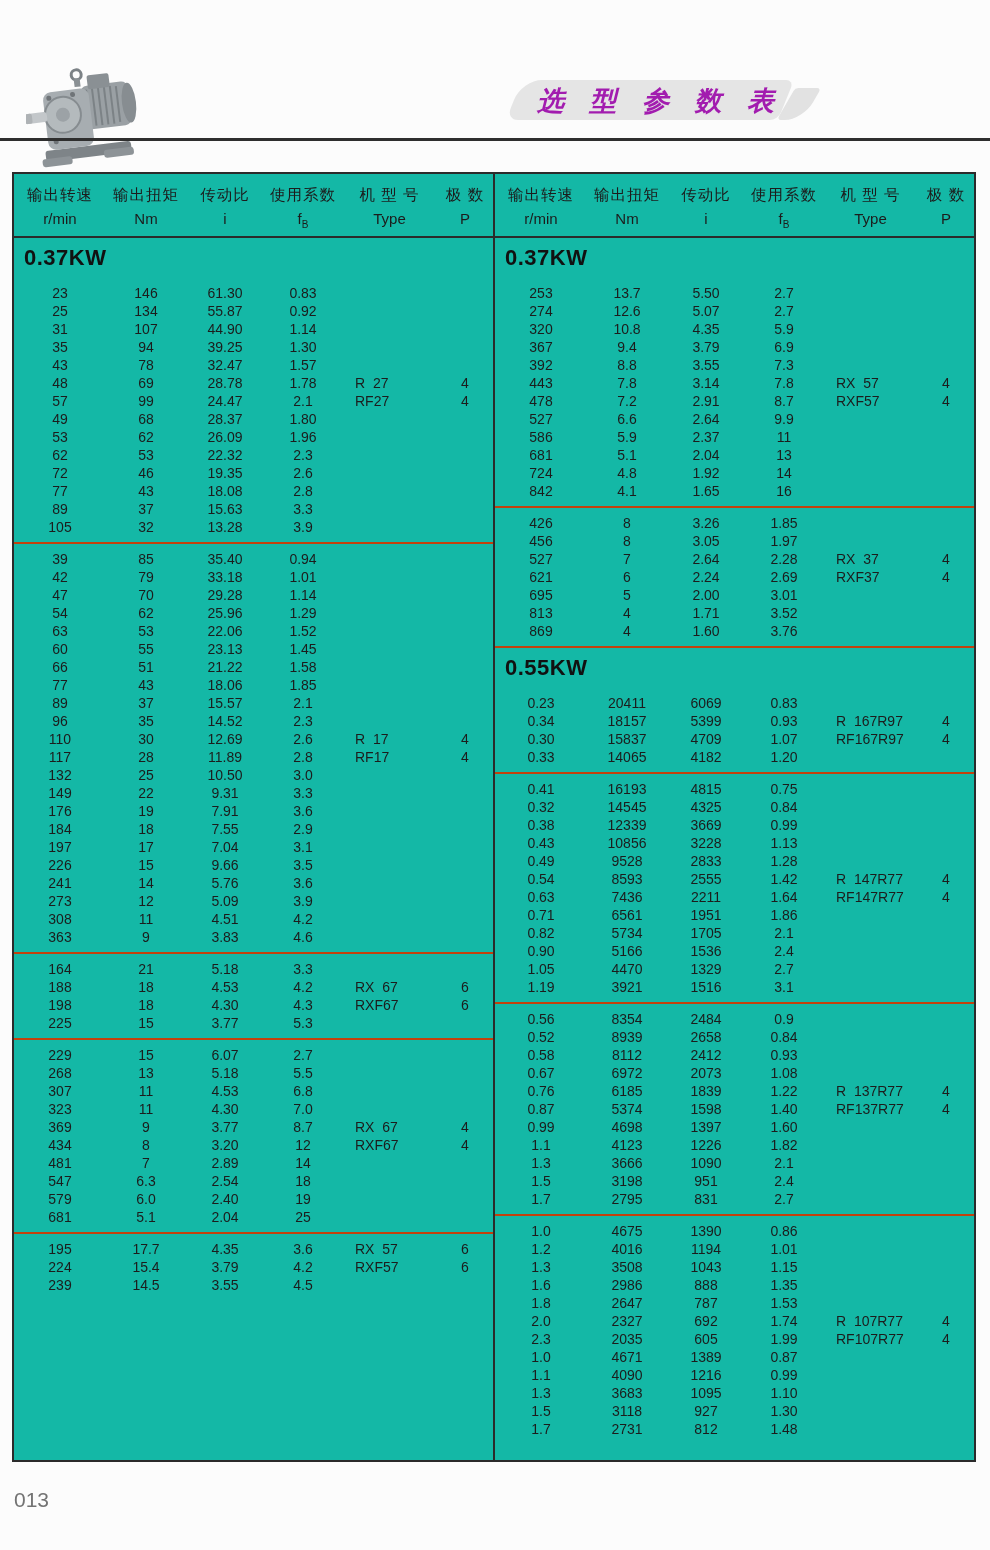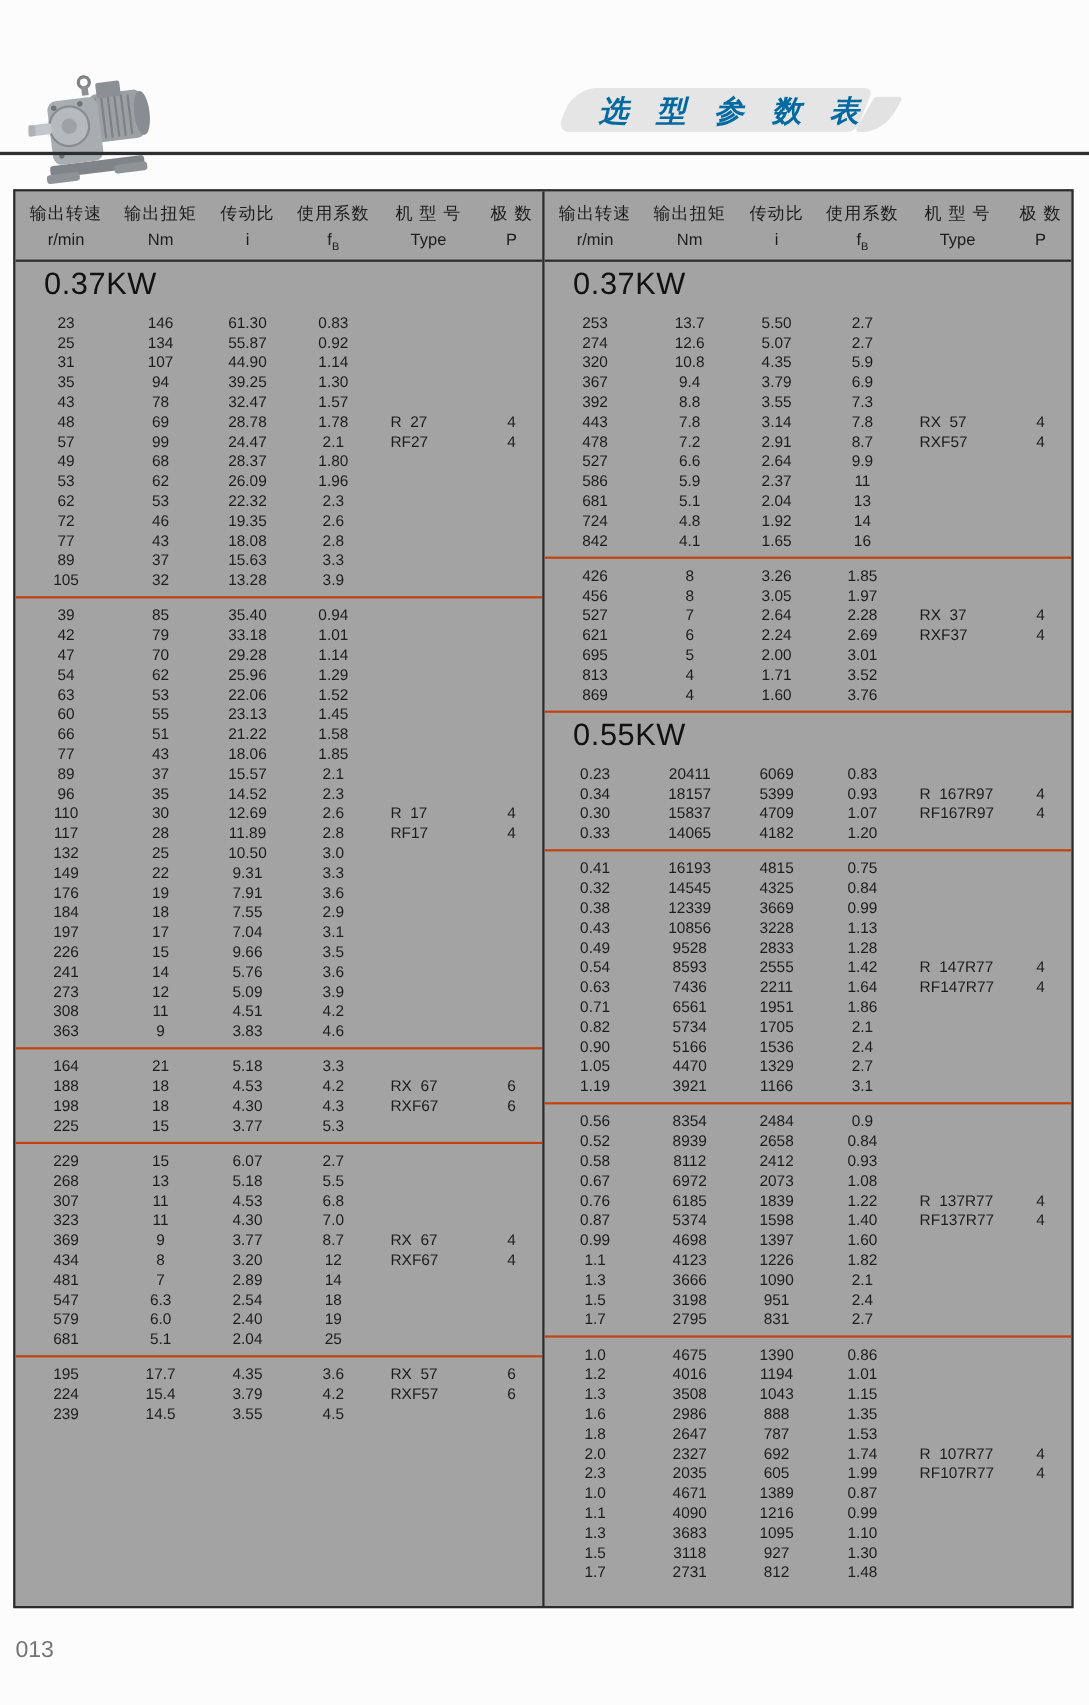--- a/index.html
+++ b/index.html
@@ -17,46 +17,46 @@
     position:absolute;left:14px;top:4px;width:272px;height:40px;
     background:#e5e5e5;border-radius:20px 8px 8px 12px;
     transform:skewX(-22deg);
   }
   .band-tail{
     position:absolute;left:286px;top:12px;width:26px;height:32px;
     background:#e2e2e2;border-radius:3px 4px 18px 4px;
     transform:skewX(-30deg);
   }
   .band-text{
-    position:absolute;left:30px;top:7px;width:260px;text-align:right;
-    font-size:27px;font-weight:bold;font-style:italic;color:#0369a1;
+    position:absolute;left:30px;top:7px;width:260px;text-align:center;
+    font-size:27px;font-weight:bold;font-style:italic;color:#a21caf;
     letter-spacing:9px;white-space:nowrap;
   }
   .top-rule{position:absolute;left:0;top:138px;width:990px;height:3px;background:#2e2e2e;}
   .page-num{position:absolute;left:14px;top:1488px;font-size:21px;color:#737373;}
 
   
   .frame{
     position:absolute;left:12px;top:172px;width:964px;height:1290px;
-    border:2px solid #2b2b2b;display:flex;box-sizing:border-box;background:#a3a3a3;
+    border:2px solid #2b2b2b;display:flex;box-sizing:border-box;background:#14b8a6;
   }
   .half{width:481px;box-sizing:border-box;overflow:hidden;}
   .half.left{border-right:2px solid #2b2b2b;}
   .half.right{flex:1;}
 
   .thead{border-bottom:2px solid #2b2b2b;padding:8px 0 6px 0;}
   .hrow{display:grid;grid-template-columns:92px 80px 78px 78px 95px 1fr;align-items:center;}
   .hcell{text-align:center;white-space:nowrap;}
   .hcn{font-size:15.5px;letter-spacing:1px;height:26px;line-height:26px;}
   .hunit{font-size:15px;height:22px;line-height:22px;}
   .hunit sub{font-size:10px;}
 
   .section-title{
     height:40px;display:flex;align-items:center;
-    font-size:28px;font-weight:normal;padding-left:26px;letter-spacing:0.5px;color:#111;
+    font-size:22px;font-weight:bold;padding-left:10px;letter-spacing:0.5px;color:#111;
   }
   .block{padding:6px 0;border-bottom:2px solid #c2410c;}
   .block.last{border-bottom:none;}
   .row{display:grid;grid-template-columns:92px 80px 78px 78px 95px 1fr;height:18px;align-items:center;}
   .cell{font-size:14px;text-align:center;white-space:pre;color:#1c1c1c;}
   .cell.c4{text-align:left;padding-left:13px;}
 </style>
 </head>
 <body>
 
@@ -859,21 +859,21 @@
             <div class="cell c0">1.05</div>
             <div class="cell c1">4470</div>
             <div class="cell c2">1329</div>
             <div class="cell c3">2.7</div>
             <div class="cell c4"></div>
             <div class="cell c5"></div>
           </div>
           <div class="row">
             <div class="cell c0">1.19</div>
             <div class="cell c1">3921</div>
-            <div class="cell c2">1166</div>
+            <div class="cell c2">1516</div>
             <div class="cell c3">3.1</div>
             <div class="cell c4"></div>
             <div class="cell c5"></div>
           </div>
         </div>
         <div class="block">
           <div class="row">
             <div class="cell c0">0.56</div>
             <div class="cell c1">8354</div>
             <div class="cell c2">2484</div>

